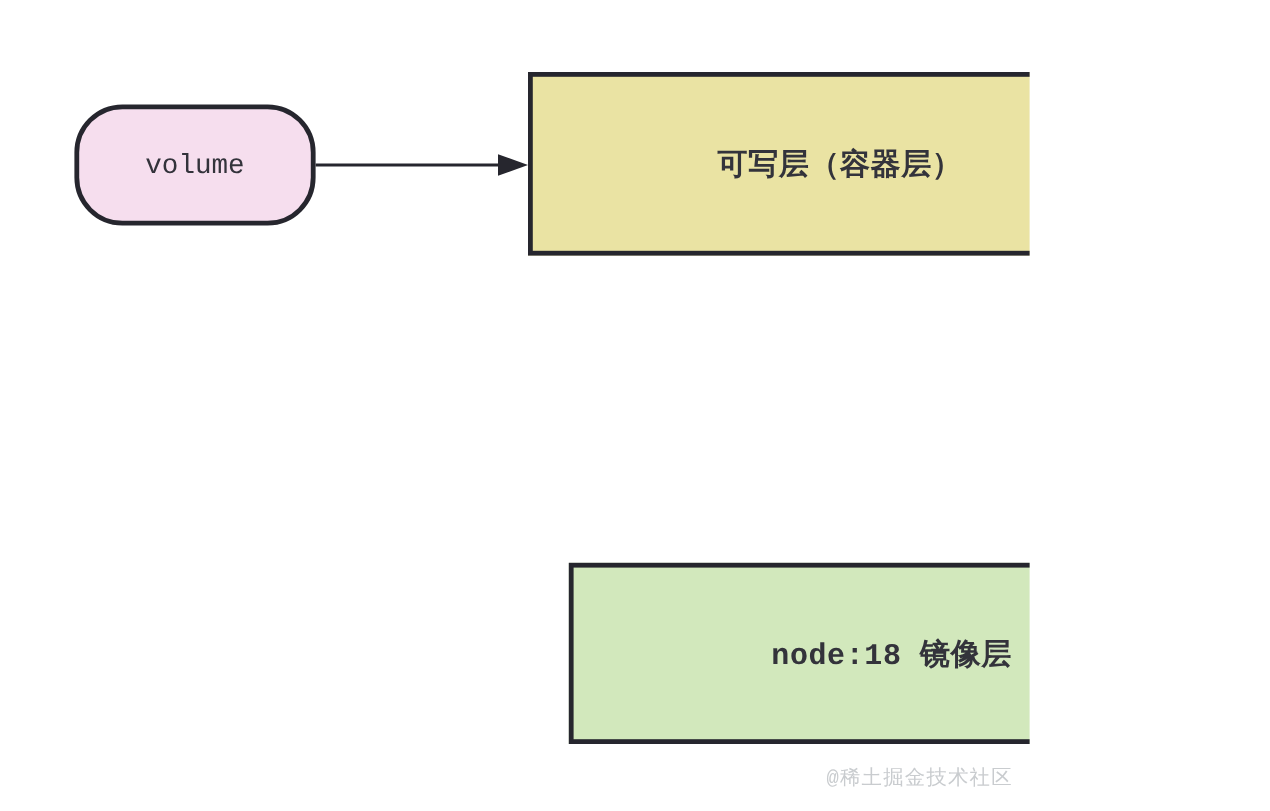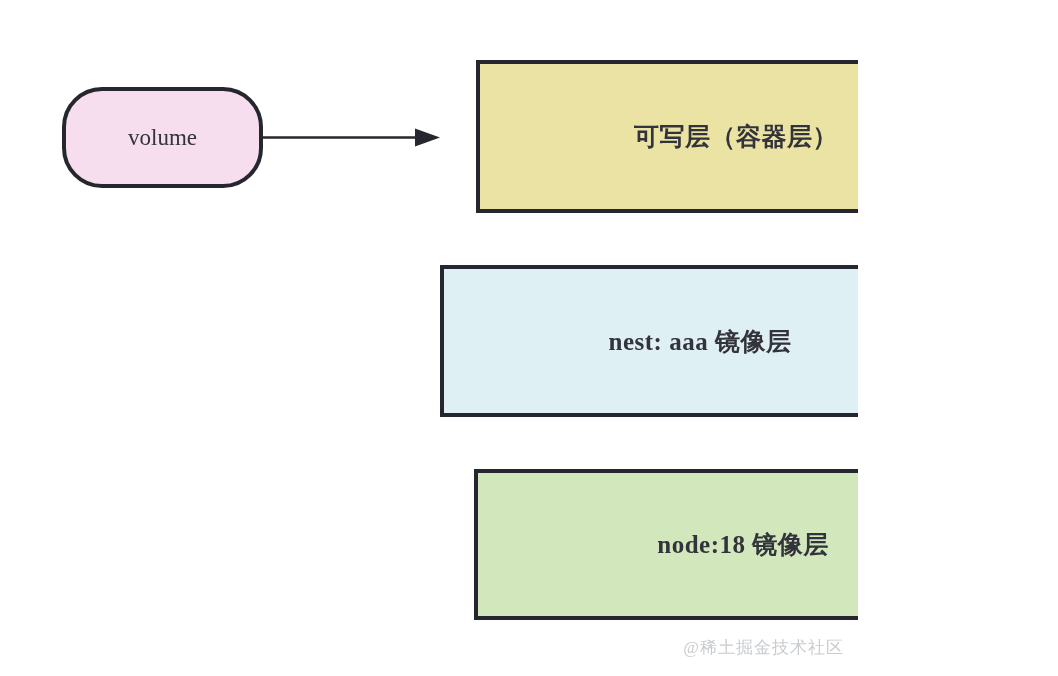--- a/index.html
+++ b/index.html
@@ -5,21 +5,21 @@
   html, body {
     margin: 0;
     padding: 0;
     background: #ffffff;
   }
   .canvas {
     position: relative;
     width: 858px;
     height: 676px;
     background: var(--background, #ffffff);
-    font-family: Liberation Serif, serif;
+    font-family: Liberation Mono, monospace;
     overflow: hidden;
   }
   .volume-pill {
     position: absolute;
     left: 62px;
     top: 87px;
     width: 201px;
     height: 101px;
     box-sizing: border-box;
     background: var(--volume-fill, #F6DEEE);
@@ -61,21 +61,20 @@
     font-weight: 600;
     color: var(--text, #33333B);
     letter-spacing: 0.5px;
   }
   .layer-writable {
     left: 440px;
     top: 60px;
     width: 520px;
     height: 153px;
     background: var(--writable-fill, #EAE3A3);
-    margin-left: 36px;
   }
   .layer-nest {
     left: 440px;
     top: 265px;
     width: 520px;
     height: 152px;
     background: var(--nest-fill, #DFF0F4);
   }
   .layer-node {
     left: 430px;
@@ -106,23 +105,20 @@
 
   <svg class="arrow-svg" viewBox="0 0 187 37">
     <line class="arrow-line" x1="5" y1="18.5" x2="162" y2="18.5"></line>
     <polygon class="arrow-head" points="157,9.5 182,18.5 157,27.5"></polygon>
   </svg>
 
   <div class="layer-box layer-writable">
     <span>可写层（容器层）</span>
   </div>
 
-  <div class="layer-box layer-nest">
-    <span>nest: aaa 镜像层</span>
-  </div>
 
   <div class="layer-box layer-node">
     <span>node:18 镜像层</span>
   </div>
 
   <div class="watermark">@稀土掘金技术社区</div>
 
 </div>
 
 </body></html>

